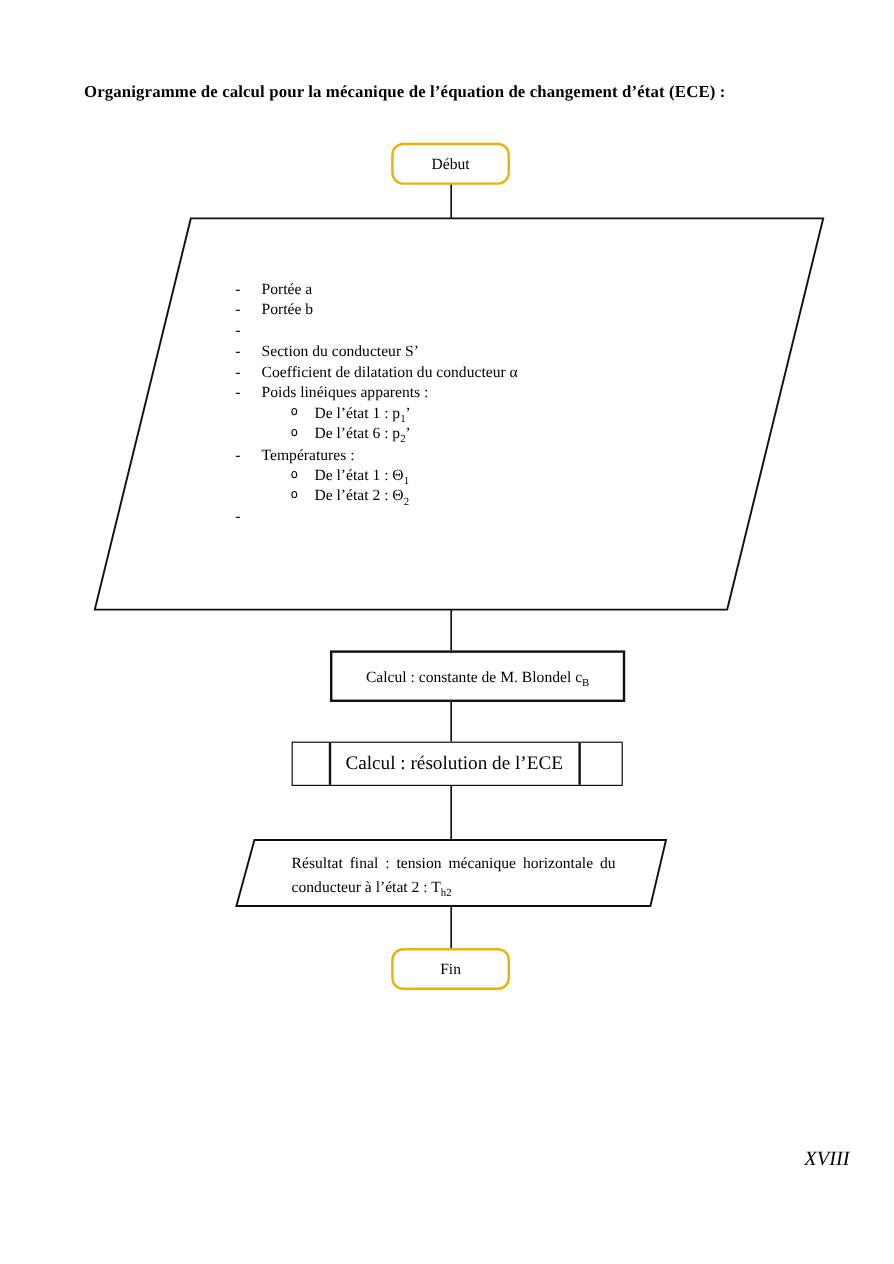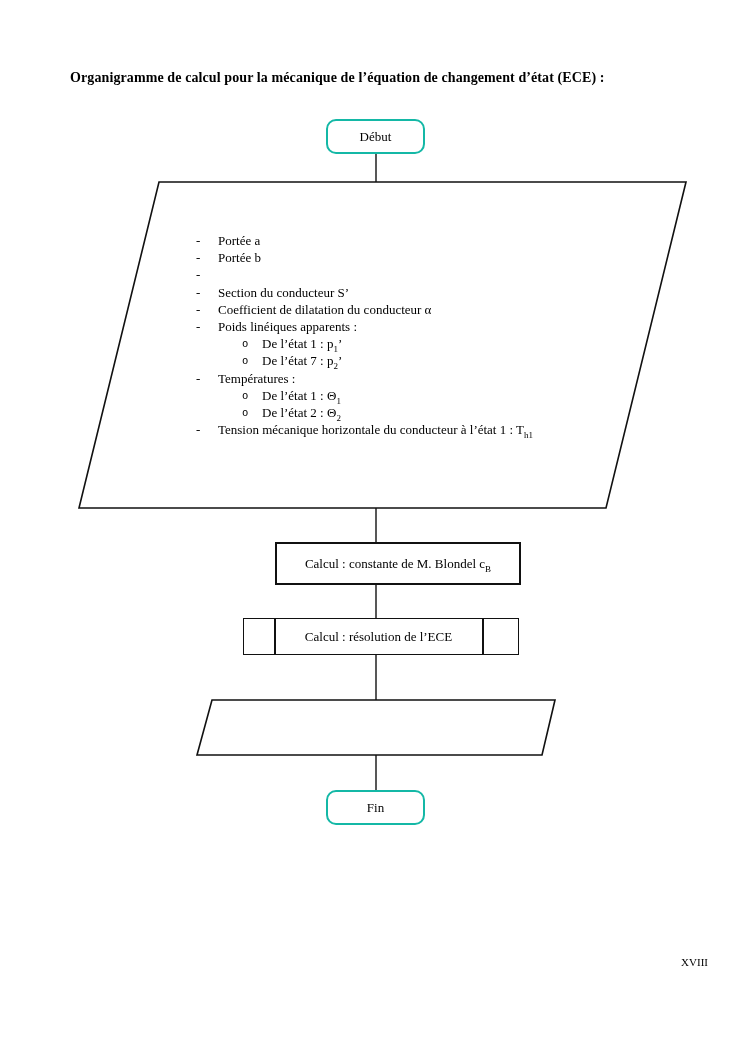--- a/index.html
+++ b/index.html
@@ -22,21 +22,21 @@
     font-size: 14px;
     font-weight: bold;
     letter-spacing: 0.1px;
     white-space: nowrap;
   }
 
   .terminal {
     position: absolute;
     width: 95px;
     height: 31px;
-    border: 2px solid #14b8a6;
+    border: 2px solid #eab308;
     border-radius: 10px;
     background: #ffffff;
     display: flex;
     align-items: center;
     justify-content: center;
     font-size: 13px;
   }
   .terminal.start { left: 326px; top: 119px; }
   .terminal.end   { left: 326px; top: 790px; }
 
@@ -85,39 +85,40 @@
   }
   .predef .bar { position: absolute; top: 0; bottom: 0; background: #111111; }
   .predef .bar.left  { left: 30px; width: 2px; }
   .predef .bar.right { right: 34px; width: 2.5px; }
   .predef .ptext {
     position: absolute;
     left: 32px; right: 37px; top: 0; bottom: 0;
     display: flex;
     align-items: center;
     justify-content: center;
-    font-size: 13px;
+    font-size: 16px;
     white-space: nowrap;
   }
 
   .resulttext {
     position: absolute;
     left: 243px;
     top: 709px;
     width: 270px;
     font-size: 13px;
     line-height: 19.5px;
     text-align: justify;
   }
 
   .pagenum {
     position: absolute;
     top: 956px;
     right: 37px;
-    font-size: 11px;
+    font-size: 17px;
+    font-style: italic;
   }
 </style>
 </head>
 <body>
 
 <div class="page">
 
   <svg class="shapes" width="745" height="1053" viewBox="0 0 745 1053">
     <line x1="376" y1="150" x2="376" y2="183" stroke="#111111" stroke-width="1.4"></line>
     <line x1="376" y1="507" x2="376" y2="544" stroke="#111111" stroke-width="1.4"></line>
@@ -158,51 +159,53 @@
         <div class="dline lvl1">
           <span class="bullet">-</span>
           <span class="ltext"><span>Poids linéiques apparents :</span></span>
         </div>
         <div class="dline lvl2">
           <span class="bullet">o</span>
           <span class="ltext"><span>De l’état 1 : p</span><sub>1</sub><span>’</span></span>
         </div>
         <div class="dline lvl2">
           <span class="bullet">o</span>
-          <span class="ltext"><span>De l’état 7 : p</span><sub>2</sub><span>’</span></span>
+          <span class="ltext"><span>De l’état 6 : p</span><sub>2</sub><span>’</span></span>
         </div>
         <div class="dline lvl1">
           <span class="bullet">-</span>
           <span class="ltext"><span>Températures :</span></span>
         </div>
         <div class="dline lvl2">
           <span class="bullet">o</span>
           <span class="ltext"><span>De l’état 1 : Θ</span><sub>1</sub></span>
         </div>
         <div class="dline lvl2">
           <span class="bullet">o</span>
           <span class="ltext"><span>De l’état 2 : Θ</span><sub>2</sub></span>
         </div>
         <div class="dline lvl1">
           <span class="bullet">-</span>
-          <span class="ltext"><span>Tension mécanique horizontale du conducteur à l’état 1 : T</span><sub>h1</sub></span>
         </div>
       </div>
   </div>
 
   <div class="process">
     <span><span>Calcul : constante de M. Blondel c</span><sub>B</sub></span>
   </div>
 
   <div class="predef">
     <span class="bar left"></span>
     <span class="bar right"></span>
     <span class="ptext">Calcul : résolution de l’ECE</span>
   </div>
 
+  <div class="resulttext">
+    <span><span>Résultat final : tension mécanique horizontale du conducteur à l’état 2 : T</span><sub>h2</sub></span>
+  </div>
 
   <div class="terminal end">
     <span>Fin</span>
   </div>
 
   <div class="pagenum">XVIII</div>
 
 </div>
 
 </body></html>

